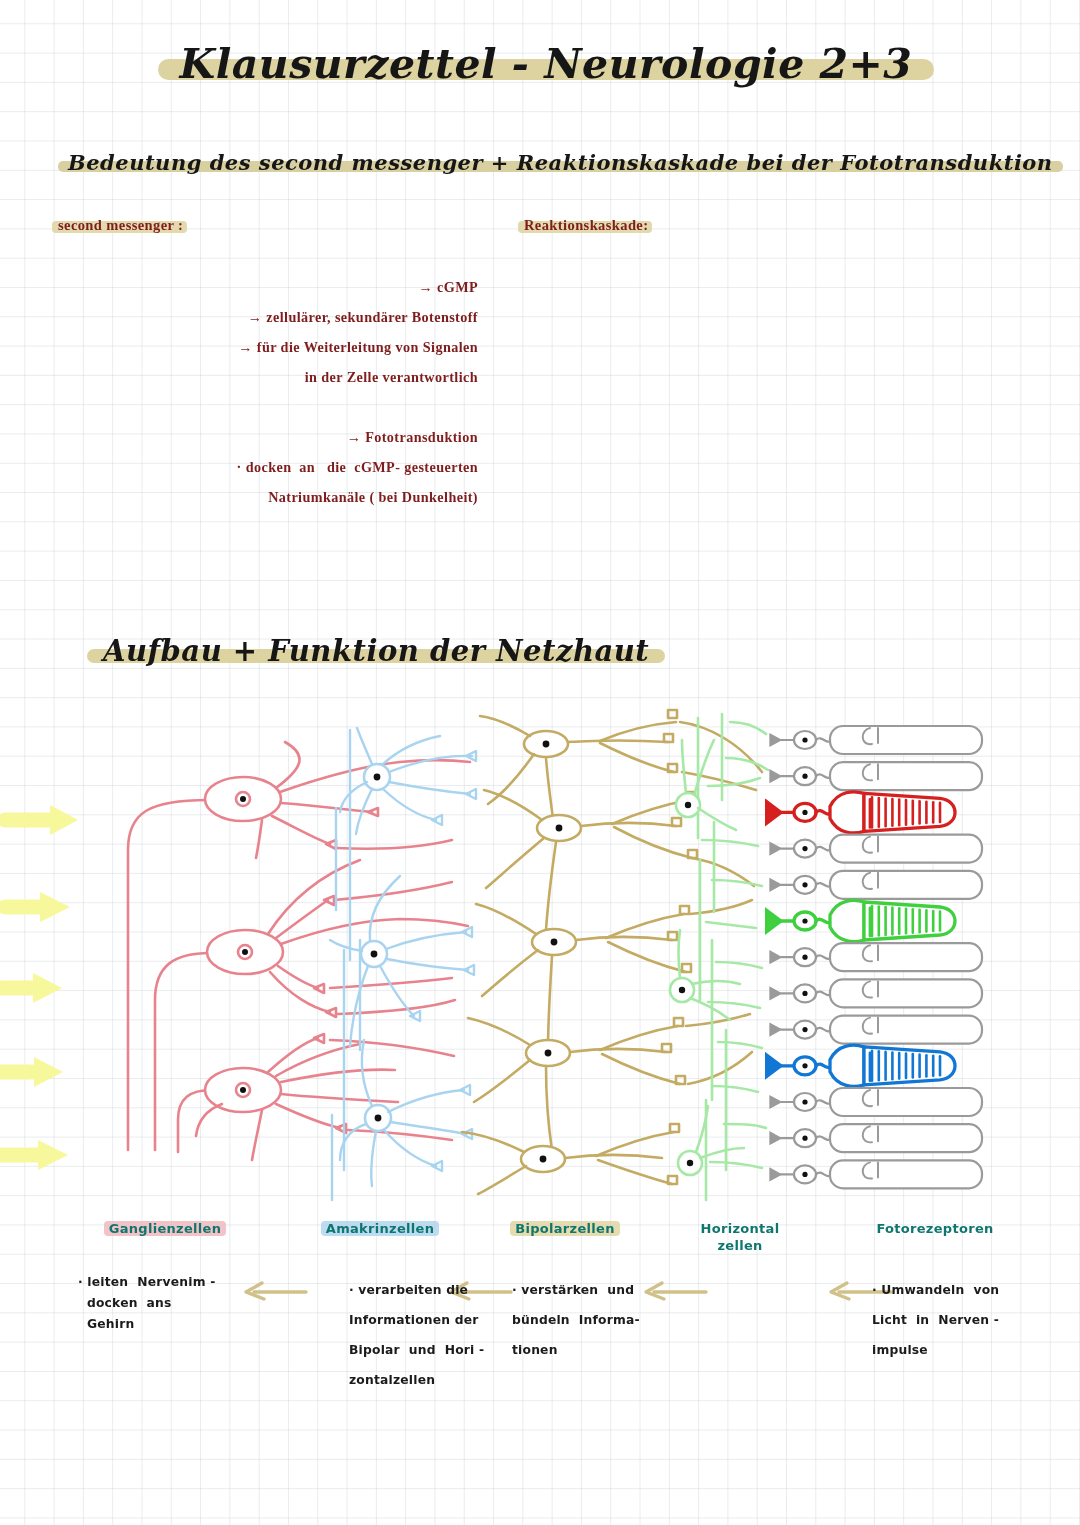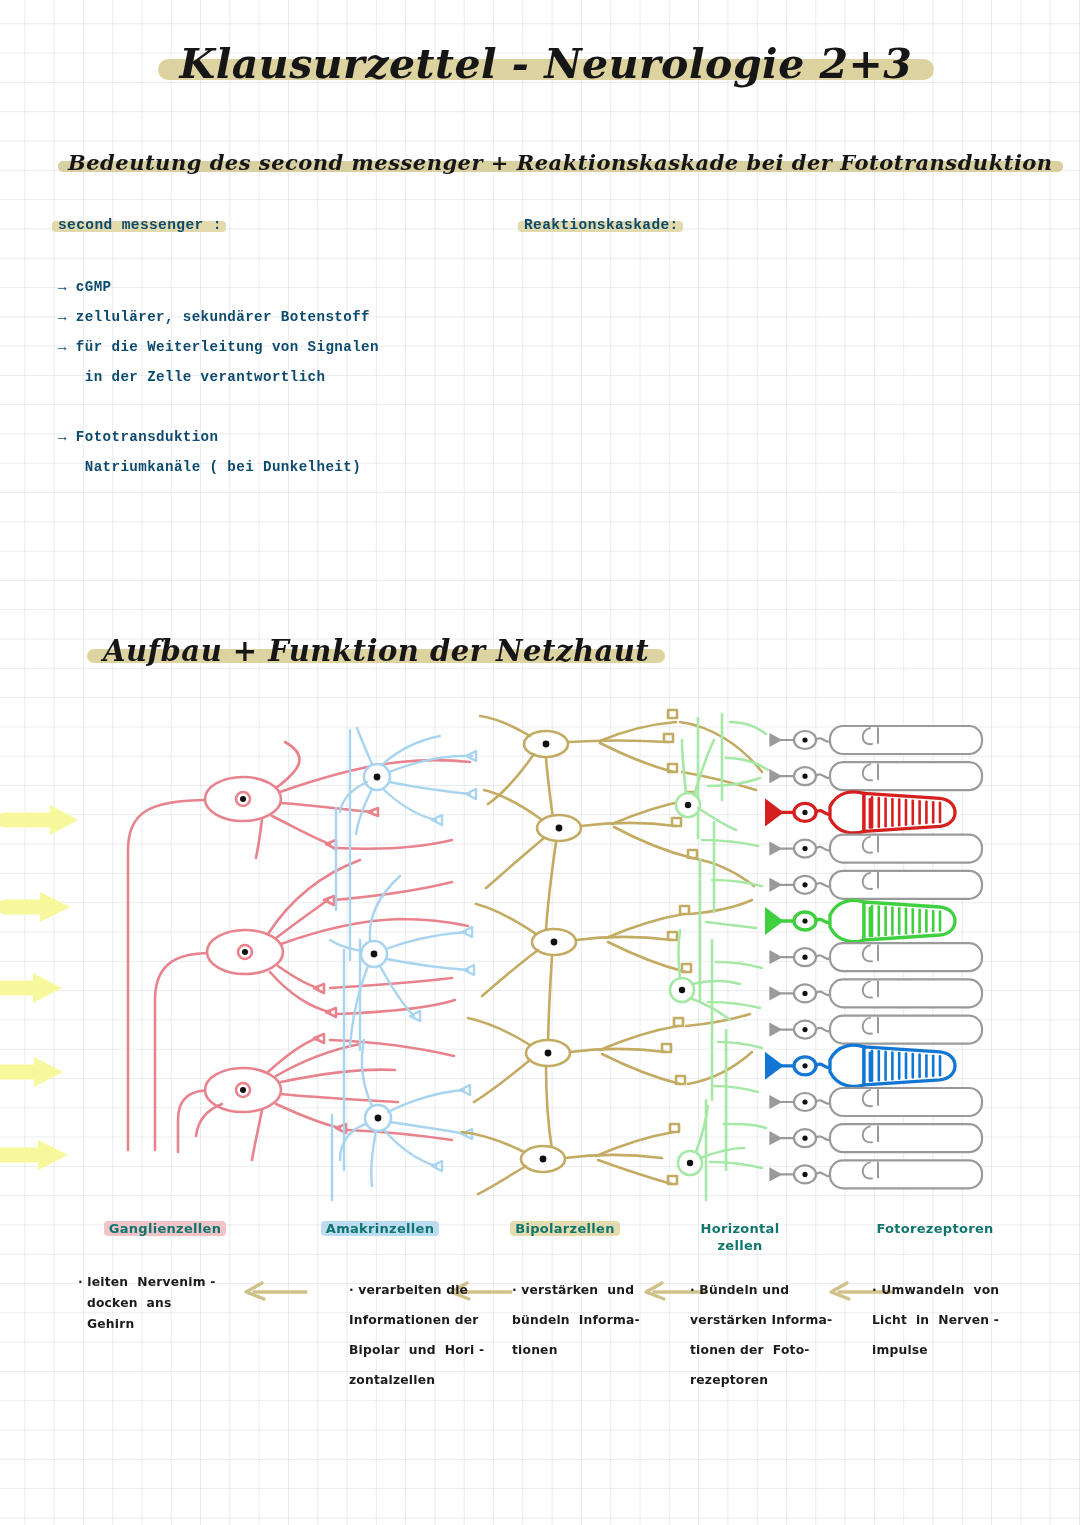--- a/index.html
+++ b/index.html
@@ -42,24 +42,25 @@
   #title .hl::before{top:40%;bottom:16%;left:-22px;right:-22px;border-radius:11px;background:#ddd3a0;}
 
   #sec1-head{position:absolute;left:68px;top:150px;font-size:21px;z-index:1;}
   #sec1-head .hl::before{top:44%;bottom:12%;background:#d9d0a2;border-radius:5px;}
 
   #sec2-head{position:absolute;left:103px;top:634px;font-size:29px;z-index:1;}
   #sec2-head .hl::before{top:44%;bottom:14%;left:-16px;right:-16px;background:#ddd3a0;border-radius:8px;}
 
   
   .hand{
-    font-family:Liberation Mono, monospace;
+    font-family:Liberation Serif, serif;
     font-weight:bold;
-    color:#0c4a6e;
+    color:#7f1d1d;
     letter-spacing:.4px;
+    text-align:right;
   }
   .sub{font-size:14.5px;position:relative;display:inline-block;}
   .sub::before{
     content:"";position:absolute;left:-6px;right:-4px;top:22%;bottom:4%;
     background:#e2d9ad;border-radius:4px;z-index:-1;
   }
   #sm-head{position:absolute;left:58px;top:216px;z-index:1;}
   #rk-head{position:absolute;left:524px;top:216px;z-index:1;}
 
   .col{position:absolute;font-size:14.2px;line-height:30px;}
@@ -117,20 +118,21 @@
     <span class="sub">Reaktionskaskade:</span>
   </div>
 
   <div id="col-left" class="col hand">
     <div class="ln">→ cGMP</div>
     <div class="ln">→ zellulärer, sekundärer Botenstoff</div>
     <div class="ln">→ für die Weiterleitung von Signalen</div>
     <div class="ln">   in der Zelle verantwortlich</div>
     <div class="gap">&nbsp;</div>
     <div class="ln">→ Fototransduktion</div>
+    <div class="ln"> · docken  an   die  cGMP- gesteuerten</div>
     <div class="ln">   Natriumkanäle ( bei Dunkelheit)</div>
   </div>
 
 
   <div id="sec2-head" class="script">
     <span class="hl">Aufbau + Funktion der Netzhaut</span>
   </div>
 
   <svg id="retina" viewBox="0 0 1080 510">
     <defs>
@@ -633,26 +635,20 @@
     <div class="ln">Bipolar  und  Hori -</div>
     <div class="ln">zontalzellen</div>
   </div>
 
   <div class="desc" style="left:512px;top:1275px;width:160px;">
     <div class="ln">· verstärken  und</div>
     <div class="ln">bündeln  Informa-</div>
     <div class="ln">tionen</div>
   </div>
 
-  <div class="desc" style="left:690px;top:1275px;width:170px;">
-    <div class="ln">· Bündeln und</div>
-    <div class="ln">verstärken Informa-</div>
-    <div class="ln">tionen der  Foto-</div>
-    <div class="ln">rezeptoren</div>
-  </div>
 
   <div class="desc" style="left:872px;top:1275px;width:180px;">
     <div class="ln">· Umwandeln  von</div>
     <div class="ln">Licht  in  Nerven -</div>
     <div class="ln">impulse</div>
   </div>
 
 </div>
 
 </body></html>

